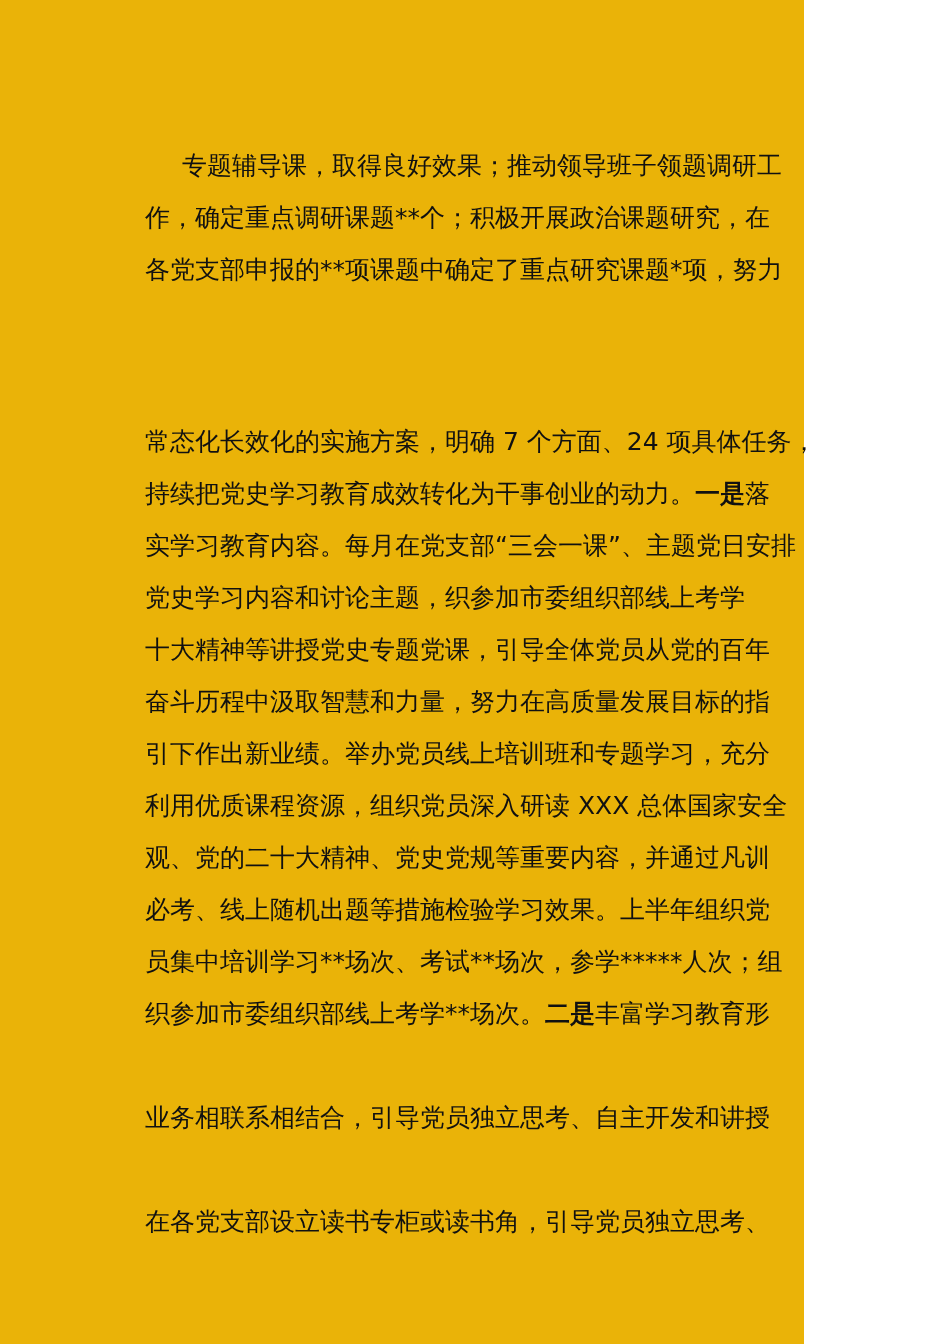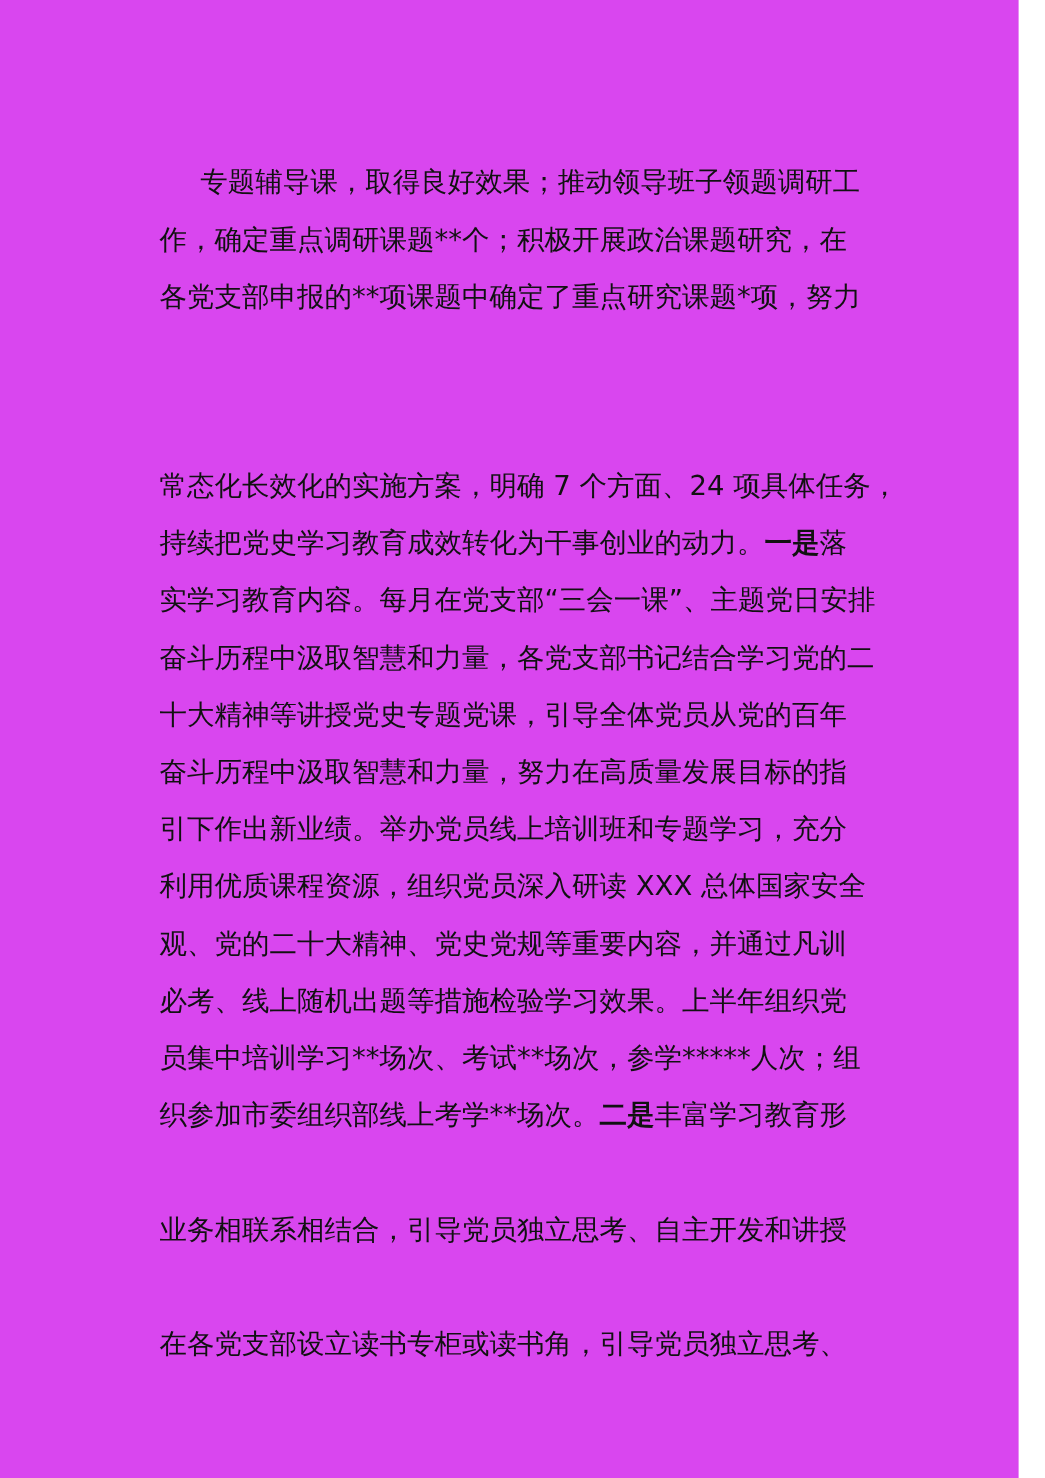--- a/index.html
+++ b/index.html
@@ -1,38 +1,38 @@
 <!DOCTYPE html>
 <html><head>
 <meta charset="utf-8">
 <style>
   html, body { margin: 0; padding: 0; background: #ffffff; }
   body { width: 950px; height: 1344px; position: relative; overflow: hidden;
          font-family: "DejaVu Sans", "Liberation Sans", sans-serif; color: #111; }
-  .page { position: absolute; left: 0; top: 0; width: 926px; height: 1344px; background: #d946ef; }
+  .page { position: absolute; left: 0; top: 0; width: 804px; height: 1344px; background: #eab308; }
   .line { position: absolute; left: 145px; height: 40px; line-height: 40px;
           font-size: 25px; white-space: nowrap; letter-spacing: 0px; }
   .indent { left: 182px; }
   b { font-weight: bold; }
 </style>
 </head>
 <body>
 
 <div class="page">
 
   <div class="line indent" style="top:146px">专题辅导课，取得良好效果；推动领导班子领题调研工</div>
   <div class="line" style="top:198px">作，确定重点调研课题**个；积极开展政治课题研究，在</div>
   <div class="line" style="top:250px">各党支部申报的**项课题中确定了重点研究课题*项，努力</div>
 
   <div class="line" style="top:422px">常态化长效化的实施方案，明确 7 个方面、24 项具体任务，</div>
   <div class="line" style="top:474px">
     <span>持续把党史学习教育成效转化为干事创业的动力。</span><b>一是</b><span>落</span>
   </div>
   <div class="line" style="top:526px">实学习教育内容。每月在党支部“三会一课”、主题党日安排</div>
-  <div class="line" style="top:578px">奋斗历程中汲取智慧和力量，各党支部书记结合学习党的二</div>
+  <div class="line" style="top:578px">党史学习内容和讨论主题，织参加市委组织部线上考学</div>
   <div class="line" style="top:630px">十大精神等讲授党史专题党课，引导全体党员从党的百年</div>
   <div class="line" style="top:682px">奋斗历程中汲取智慧和力量，努力在高质量发展目标的指</div>
   <div class="line" style="top:734px">引下作出新业绩。举办党员线上培训班和专题学习，充分</div>
   <div class="line" style="top:786px">利用优质课程资源，组织党员深入研读 XXX 总体国家安全</div>
   <div class="line" style="top:838px">观、党的二十大精神、党史党规等重要内容，并通过凡训</div>
   <div class="line" style="top:890px">必考、线上随机出题等措施检验学习效果。上半年组织党</div>
   <div class="line" style="top:942px">员集中培训学习**场次、考试**场次，参学*****人次；组</div>
   <div class="line" style="top:994px">
     <span>织参加市委组织部线上考学**场次。</span><b>二是</b><span>丰富学习教育形</span>
   </div>

